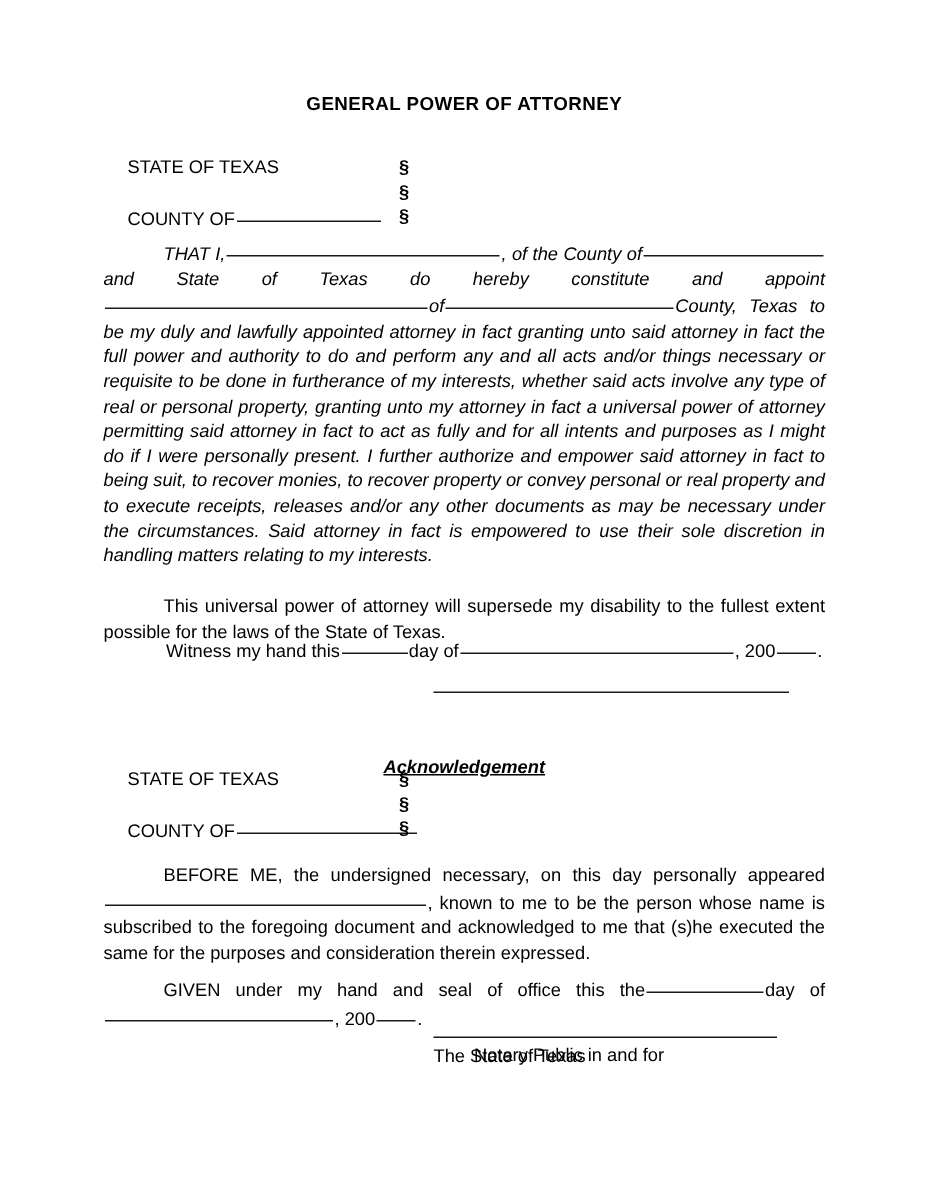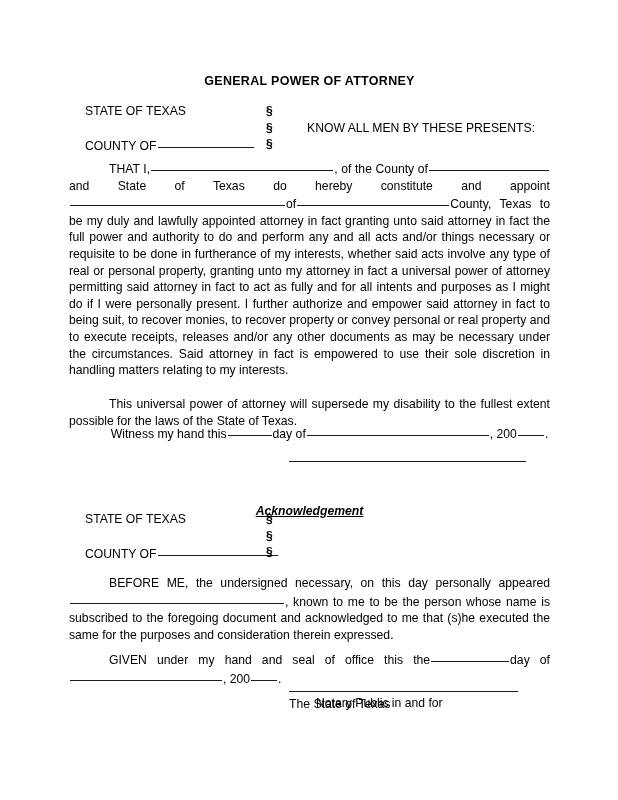--- a/index.html
+++ b/index.html
@@ -24,21 +24,20 @@
   }
   .doc-title {
     position: absolute;
     left: 69px;
     top: 62px;
     width: 481px;
     text-align: center;
     font-size: 12.5px;
     font-weight: bold;
     letter-spacing: 0.3px;
-    margin-top: 12px;
   }
 
   
   .venue {
     position: absolute;
     left: 69px;
     width: 481px;
     font-size: 12.2px;
     line-height: 16.6px;
     margin-left: 16px;
@@ -125,29 +124,28 @@
 
   <div class="doc-title">GENERAL POWER OF ATTORNEY</div>
 
   <div class="venue" style="top:103px;">
     <div class="venue-row">
       <span class="venue-left">STATE OF TEXAS</span>
       <span class="venue-sec">§</span>
     </div>
     <div class="venue-row">
       <span class="venue-sec">§</span>
-      <span class="venue-right">KNOW ALL MEN BY THESE PRESENTS:</span>
     </div>
     <div class="venue-row">
       <span class="venue-left"><span>COUNTY OF</span><span class="blank b-lg"></span></span>
       <span class="venue-sec">§</span>
     </div>
   </div>
 
-  <div class="para" style="top:159px;">
+  <div class="para" style="top:159px;font-style:italic;">
     <span class="indent"></span><span>THAT I,</span><span class="blank b-name"></span><span>, of the County of</span><span class="blank b-xl"></span><span>and State of Texas do hereby constitute and appoint</span><span class="blank b-name" style="width:215px;"></span><span>of</span><span class="blank b-xxl"></span><span>County, Texas to be my duly and lawfully appointed attorney in fact granting unto said attorney in fact the full power and authority to do and perform any and all acts and/or things necessary or requisite to be done in furtherance of my interests, whether said acts involve any type of real or personal property, granting unto my attorney in fact a universal power of attorney permitting said attorney in fact to act as fully and for all intents and purposes as I might do if I were personally present.  I further authorize and empower said attorney in fact to being suit, to recover monies, to recover property or convey personal or real property and to execute receipts, releases and/or any other documents as may be necessary under the circumstances.  Said attorney in fact is empowered to use their sole discretion in handling matters relating to my interests.</span>
   </div>
 
   <div class="para" style="top:381px;margin-top:15px;">
     <span class="indent"></span><span>This universal power of attorney will supersede my disability to the fullest extent possible for the laws of the State of Texas.</span>
   </div>
 
   <div class="para" style="top:424px; text-align:center;">
     <span class="indent"></span><span>Witness my hand this</span><span class="blank b-sm"></span><span>day of</span><span class="blank b-name"></span><span>, 200</span><span class="blank b-200"></span><span>.</span>
   </div>

